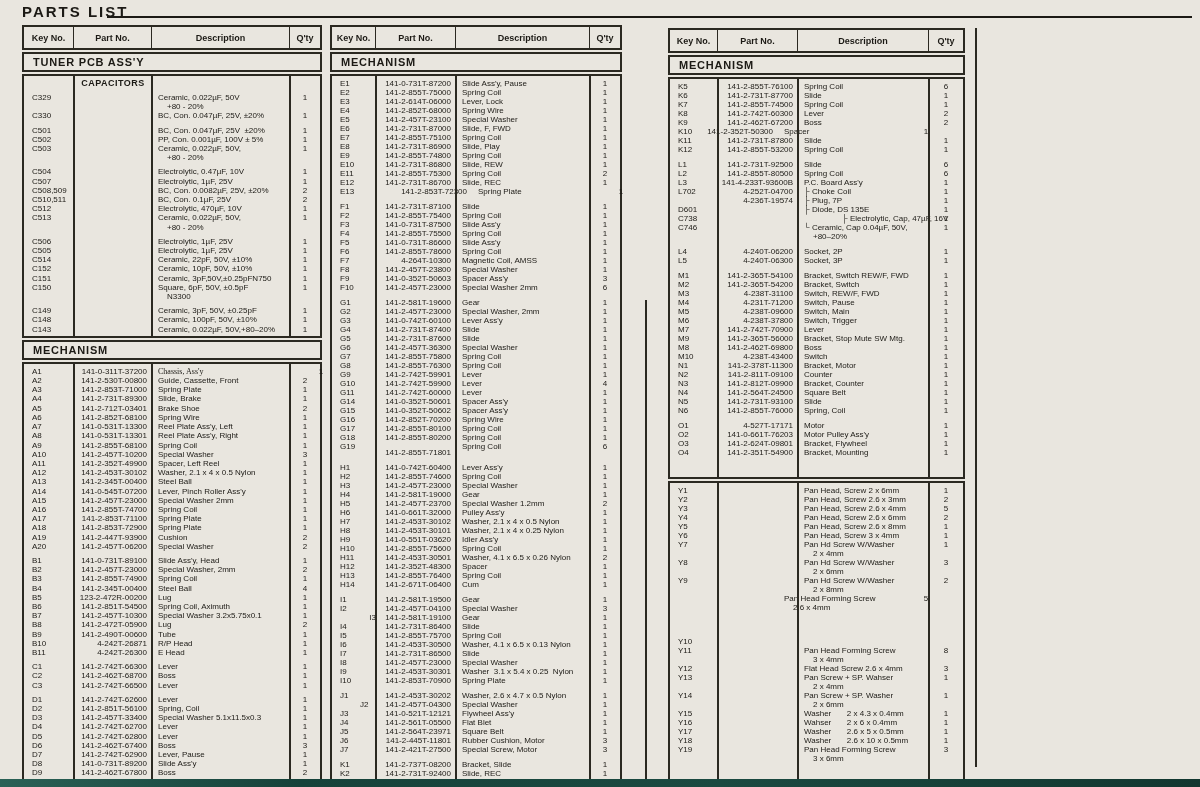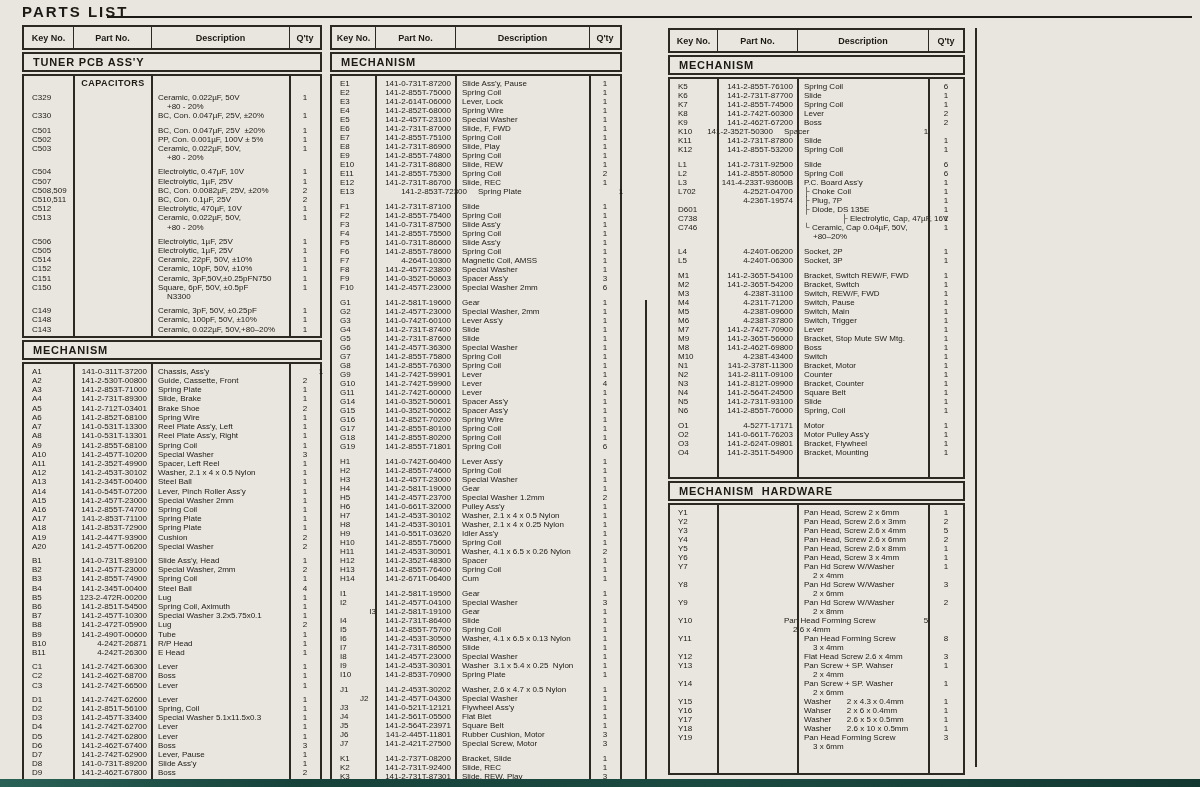--- a/index.html
+++ b/index.html
@@ -227,21 +227,21 @@
       </div>
     </div>
     <div class="section-bar">MECHANISM</div>
     <div class="section-body">
       <div class="vline" style="left: 49px;"></div>
       <div class="vline" style="left: 127px;"></div>
       <div class="vline" style="left: 265px;"></div>
       <div class="row">
         <div class="cell key-cell" style="width: 50px;">A1</div>
         <div class="cell part-cell" style="width: 78px;">141-0-311T-37200</div>
-        <div class="cell desc-cell" style="width: 154px;">
+        <div class="cell desc-cell" style="width: 154px; font-family: Liberation Serif, serif;">
           <div class="desc-line">Chassis, Ass'y</div>
         </div>
         <div class="cell qty-cell" style="width: 30px;">1</div>
       </div>
       <div class="row">
         <div class="cell key-cell" style="width: 50px;">A2</div>
         <div class="cell part-cell" style="width: 78px;">141-2-530T-00800</div>
         <div class="cell desc-cell" style="width: 138px;">
           <div class="desc-line">Guide, Cassette, Front</div>
         </div>
@@ -917,21 +917,21 @@
       <div class="row">
         <div class="cell key-cell" style="width: 44px;">G18</div>
         <div class="cell part-cell" style="width: 80px;">141-2-855T-80200</div>
         <div class="cell desc-cell" style="width: 134px;">
           <div class="desc-line">Spring Coil</div>
         </div>
         <div class="cell qty-cell" style="width: 30px;">1</div>
       </div>
       <div class="row">
         <div class="cell key-cell" style="width: 44px;">G19</div>
-        <div class="cell part-cell" style="width: 80px;">141-2-855T-71801</div>
+        <div class="cell part-cell" style="width: 80px; margin-top: 6px;">141-2-855T-71801</div>
         <div class="cell desc-cell" style="width: 134px;">
           <div class="desc-line">Spring Coil</div>
         </div>
         <div class="cell qty-cell" style="width: 30px;">6</div>
       </div>
       <div class="gap-row"></div>
       <div class="row">
         <div class="cell key-cell" style="width: 44px;">H1</div>
         <div class="cell part-cell" style="width: 80px;">141-0-742T-60400</div>
         <div class="cell desc-cell" style="width: 134px;">
@@ -1531,21 +1531,20 @@
       </div>
       <div class="row">
         <div class="cell key-cell" style="width: 48px;">O4</div>
         <div class="cell part-cell" style="width: 80px;">141-2-351T-54900</div>
         <div class="cell desc-cell" style="width: 131px;">
           <div class="desc-line">Bracket, Mounting</div>
         </div>
         <div class="cell qty-cell" style="width: 34px;">1</div>
       </div>
     </div>
-    <div class="section-bar">MECHANISM  HARDWARE</div>
     <div class="section-body" style="padding-bottom: 22px;">
       <div class="vline" style="left: 47px;"></div>
       <div class="vline" style="left: 127px;"></div>
       <div class="vline" style="left: 258px;"></div>
       <div class="row">
         <div class="cell key-cell" style="width: 48px;">Y1</div>
         <div class="cell part-cell" style="width: 80px;"></div>
         <div class="cell desc-cell" style="width: 131px;">
           <div class="desc-line">Pan Head, Screw 2 x 6mm</div>
         </div>
@@ -1612,21 +1611,21 @@
       <div class="row">
         <div class="cell key-cell" style="width: 48px;">Y9</div>
         <div class="cell part-cell" style="width: 80px;"></div>
         <div class="cell desc-cell" style="width: 131px;">
           <div class="desc-line">Pan Hd Screw W/Washer</div>
           <div class="desc-line cont">2 x 8mm</div>
         </div>
         <div class="cell qty-cell" style="width: 34px;">2</div>
       </div>
       <div class="row">
-        <div class="cell key-cell" style="width: 28px;">Y10</div>
+        <div class="cell key-cell" style="width: 28px; margin-top: 43px;">Y10</div>
         <div class="cell part-cell" style="width: 80px;"></div>
         <div class="cell desc-cell" style="width: 131px;">
           <div class="desc-line">Pan Head Forming Screw</div>
           <div class="desc-line cont">2.6 x 4mm</div>
         </div>
         <div class="cell qty-cell" style="width: 34px;">5</div>
       </div>
       <div class="row">
         <div class="cell key-cell" style="width: 48px;">Y11</div>
         <div class="cell part-cell" style="width: 80px;"></div>

